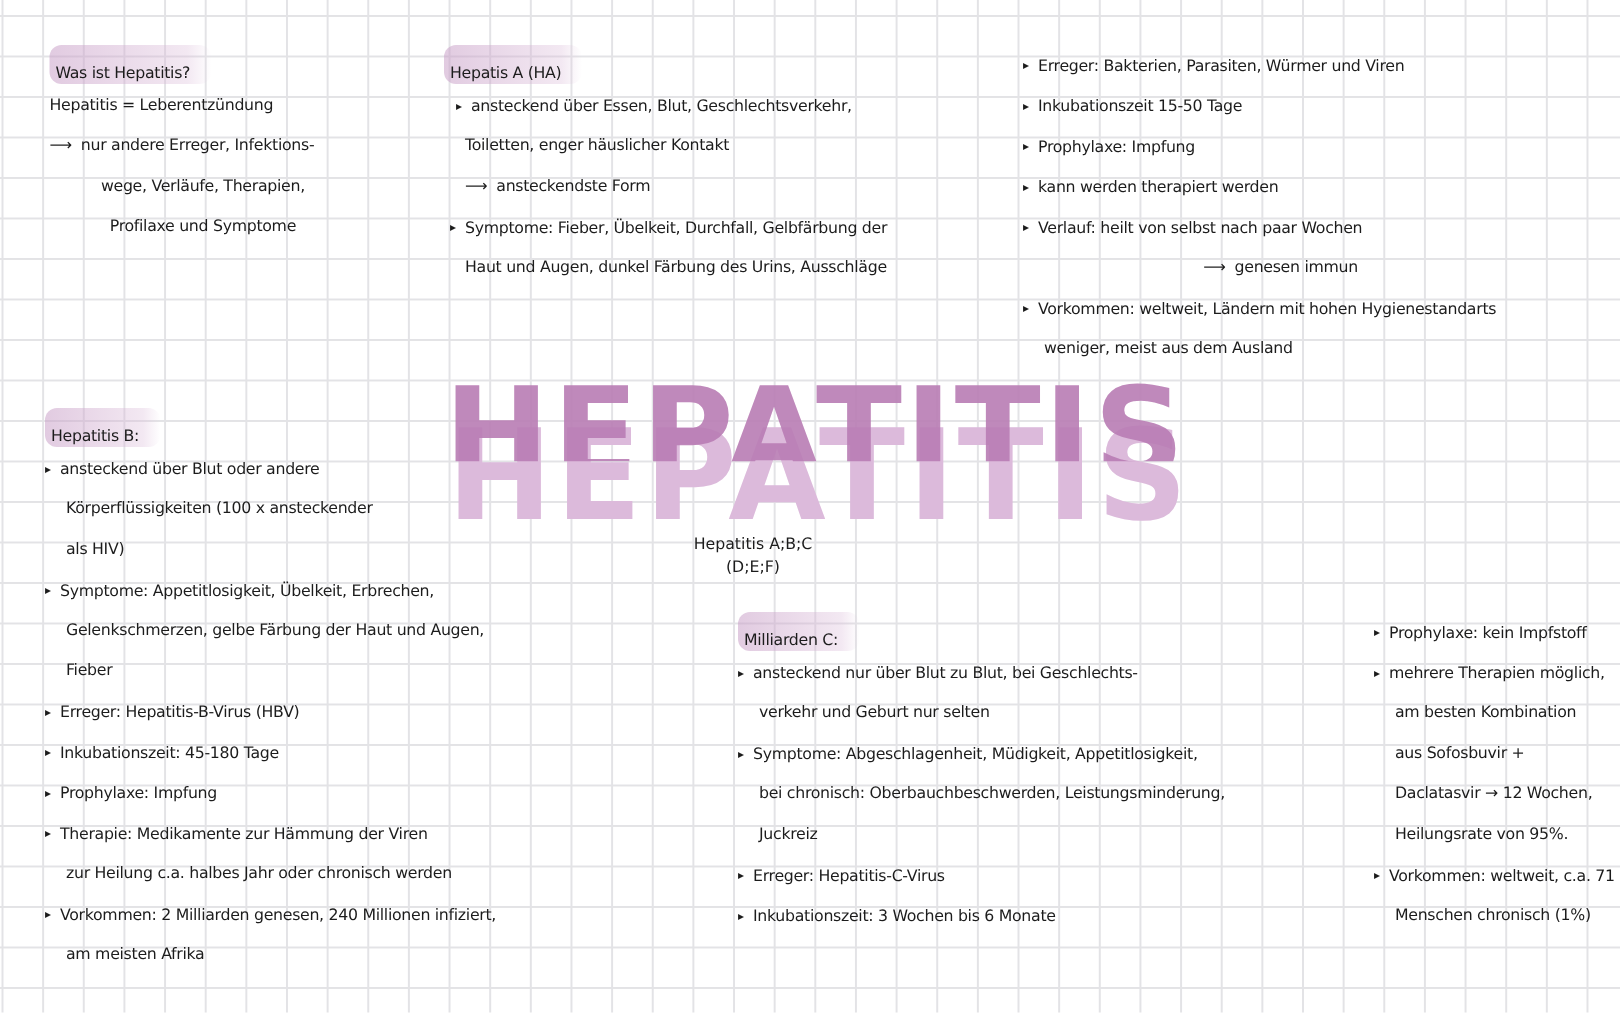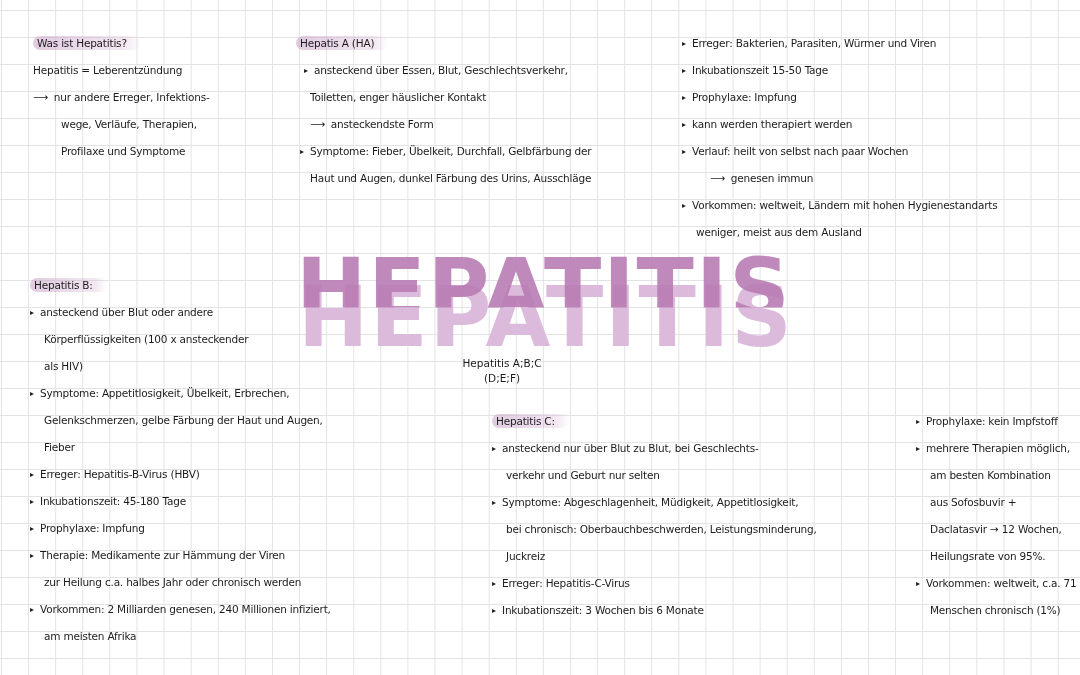--- a/index.html
+++ b/index.html
@@ -18,28 +18,28 @@
     color: #1c1c1c;
   }
   .block {
     position: absolute;
     font-size: 10.5px;
     line-height: 27px;
     letter-spacing: -0.2px;
   }
   .line { white-space: nowrap; display: block; height: 27px; }
   .indent { padding-left: 14px; }
-  .indent2 { padding-left: 28px; }
+  .indent2 { padding-left: 28px; text-align: center; }
   .bullet {
     display: inline-block; width: 10px;
     font-size: 8px; vertical-align: 1px;
   }
   .hl {
     display: inline-block;
-    padding: 0 14px 0 4px;
+    padding: 12px 14px 0 4px;
     line-height: 14px;
     border-radius: 8px;
     background: linear-gradient(to right, rgba(201,160,200,0.55), rgba(220,190,218,0.35) 85%, rgba(255,255,255,0));
   }
   .arrow { display: inline-block; margin-right: 6px; }
 
   
   .title-wrap {
     position: absolute; left: 296px; top: 247px;
     width: 400px; height: 110px;
@@ -119,21 +119,21 @@
   <span class="line"><span class="bullet">▸</span><span>Erreger: Hepatitis-B-Virus (HBV)</span></span>
   <span class="line"><span class="bullet">▸</span><span>Inkubationszeit: 45-180 Tage</span></span>
   <span class="line"><span class="bullet">▸</span><span>Prophylaxe: Impfung</span></span>
   <span class="line"><span class="bullet">▸</span><span>Therapie: Medikamente zur Hämmung der Viren</span></span>
   <span class="line indent">zur Heilung c.a. halbes Jahr oder chronisch werden</span>
   <span class="line"><span class="bullet">▸</span><span>Vorkommen: 2 Milliarden genesen, 240 Millionen infiziert,</span></span>
   <span class="line indent">am meisten Afrika</span>
 </div>
 
 <div class="block" style="left:492px; top:408px;">
-  <span class="line"><span class="hl">Hepatitis C:</span></span>
+  <span class="line"><span class="hl">Milliarden C:</span></span>
   <span class="line"><span class="bullet">▸</span><span>ansteckend nur über Blut zu Blut, bei Geschlechts-</span></span>
   <span class="line indent">verkehr und Geburt nur selten</span>
   <span class="line"><span class="bullet">▸</span><span>Symptome: Abgeschlagenheit, Müdigkeit, Appetitlosigkeit,</span></span>
   <span class="line indent">bei chronisch: Oberbauchbeschwerden, Leistungsminderung,</span>
   <span class="line indent">Juckreiz</span>
   <span class="line"><span class="bullet">▸</span><span>Erreger: Hepatitis-C-Virus</span></span>
   <span class="line"><span class="bullet">▸</span><span>Inkubationszeit: 3 Wochen bis 6 Monate</span></span>
 </div>
 
 <div class="block" style="left:870px; top:408px;padding-left:46px;">

